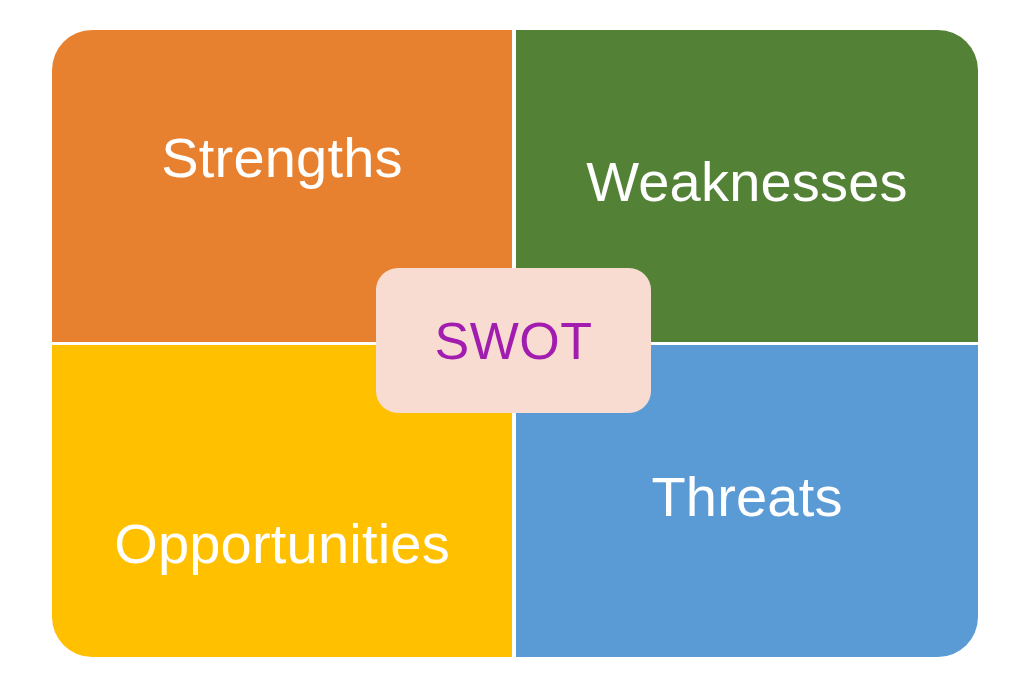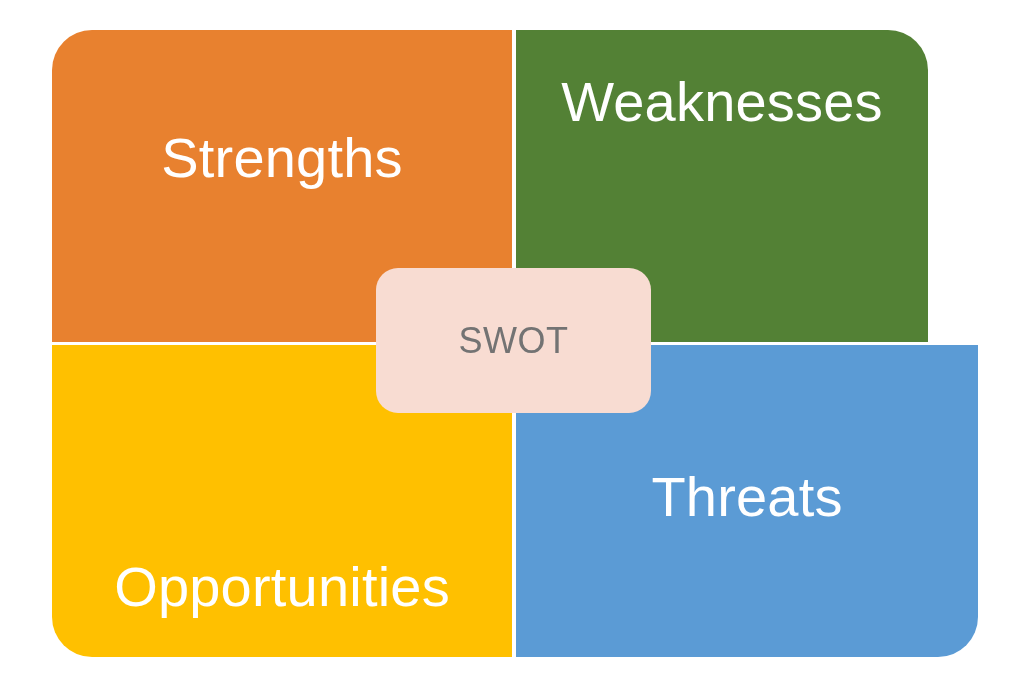--- a/index.html
+++ b/index.html
@@ -48,37 +48,37 @@
     background: #E8812F;
     border-radius: 40px 0 0 0;
     align-items: flex-start;
     padding-top: 94px;
   }
 
   
   #quadrant-weaknesses {
     left: 464px;
     top: 0px;
-    width: 412px;
+    width: 462px;
     height: 312px;
     background: #538135;
     border-radius: 0 40px 0 0;
     align-items: flex-start;
-    padding-top: 38px;
+    padding-top: 118px;
   }
 
   
   #quadrant-opportunities {
     left: 0px;
     top: 315px;
     width: 460px;
     height: 312px;
     background: #FFC000;
     border-radius: 0 0 0 40px;
-    align-items: center;
+    align-items: flex-start;
     padding-top: 165px;
   }
 
   
   #quadrant-threats {
     left: 464px;
     top: 315px;
     width: 462px;
     height: 312px;
     background: #5B9BD5;
@@ -95,22 +95,22 @@
     width: 275px;
     height: 145px;
     background: #F8DCD2;
     border-radius: 22px;
     display: flex;
     align-items: center;
     justify-content: center;
   }
 
   #center-label {
-    color: #737373;
-    font-size: 36px;
+    color: #a21caf;
+    font-size: 52px;
     font-weight: 400;
     line-height: 1;
     white-space: nowrap;
     letter-spacing: 0.5px;
   }
 </style>
 </head>
 <body>
 
 <div id="swot-diagram">

